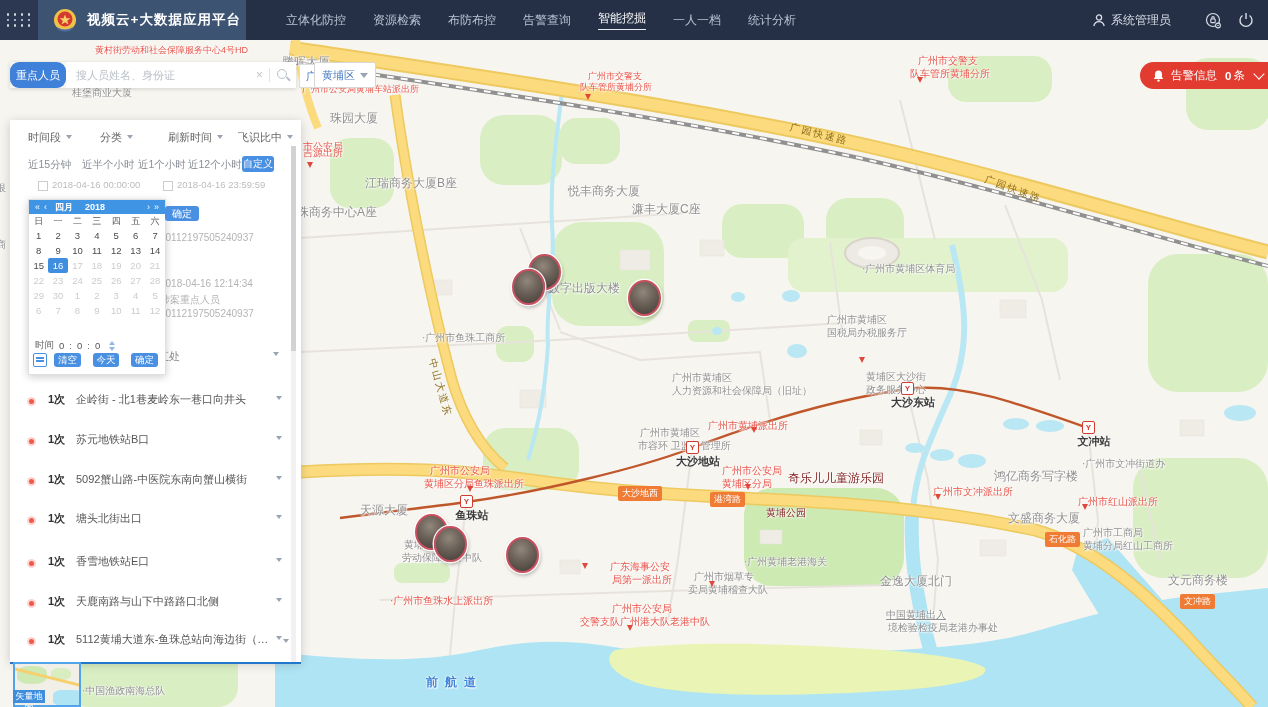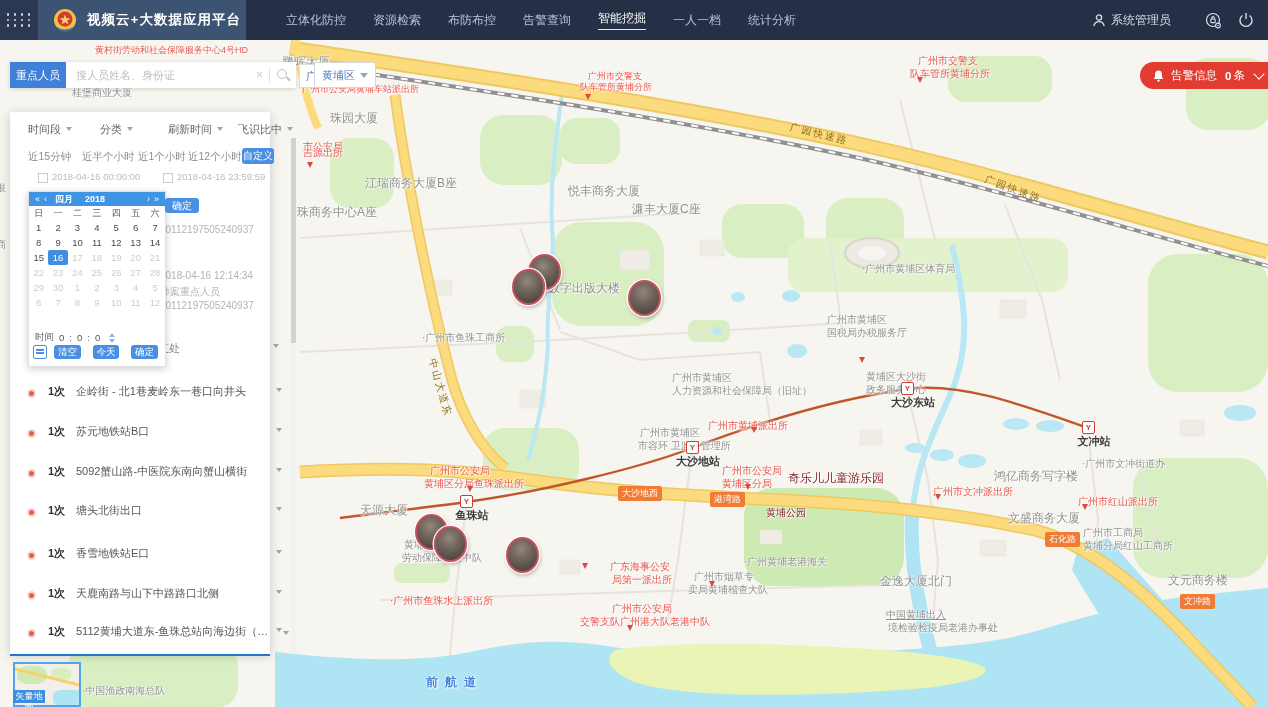--- a/index.html
+++ b/index.html
@@ -26,31 +26,31 @@
   .chev{width:7px;height:7px;border-right:1.5px solid #fff;border-bottom:1.5px solid #fff;transform:rotate(45deg);margin-left:10px;margin-top:-3px;}
   
   .dd-city{position:absolute;left:299px;top:64px;width:44px;height:24px;background:#fff;border:1px solid #ddd;z-index:24;
            font-size:11px;color:#4a7dc4;display:flex;align-items:center;padding-left:6px;box-sizing:border-box;cursor:pointer;}
   .dd-district{position:absolute;left:314px;top:62px;width:62px;height:26px;background:#fff;border:1px solid #d6d6d6;border-radius:2px;z-index:25;
            font-size:11px;color:#4a7dc4;display:flex;align-items:center;justify-content:space-between;padding:0 7px;box-sizing:border-box;cursor:pointer;}
   .caret{width:0;height:0;border-left:4px solid transparent;border-right:4px solid transparent;border-top:5px solid #9aa5b1;display:inline-block;}
   .caret.sm{border-left-width:3.5px;border-right-width:3.5px;border-top-width:4px;}
   
   #searchbar{position:absolute;left:10px;top:62px;width:286px;height:26px;z-index:22;display:flex;box-shadow:0 1px 4px rgba(0,0,0,.15);}
-  .tag{width:56px;background:#3f80d8;color:#fff;font-size:11px;display:flex;align-items:center;justify-content:center;flex:none;cursor:pointer;}
+  .tag{width:56px;background:#3f80d8;color:#fff;font-size:11px;display:flex;align-items:center;justify-content:center;flex:none;cursor:pointer;border-radius:9px;}
   .searchbox{flex:1;background:#fff;display:flex;align-items:center;position:relative;}
   .searchbox input{border:none;outline:none;flex:1;font-size:11px;color:#444;padding:0 0 0 10px;background:transparent;font-family:inherit;}
   .searchbox input::placeholder{color:#b9bfc7;}
   .x-ic{color:#c2c6cc;font-size:12px;padding:0 6px;cursor:pointer;}
   .vdiv{width:1px;height:14px;background:#e3e3e3;}
   .mag{position:relative;width:26px;height:100%;cursor:pointer;}
   .mag i{position:absolute;left:7px;top:7px;width:8px;height:8px;border:1.5px solid #b9bfc7;border-radius:50%;}
   .mag b{position:absolute;left:16px;top:16px;width:5px;height:1.5px;background:#b9bfc7;transform:rotate(45deg);}
   
-  #panel{position:absolute;left:10px;top:112px;width:260px;height:542px;background:#fff;z-index:20;
+  #panel{position:absolute;left:10px;top:120px;width:291px;height:542px;background:#fff;z-index:20;
          box-shadow:0 2px 10px rgba(0,0,0,.18);}
   #panel:after{content:"";position:absolute;left:0;bottom:-2px;width:100%;height:2px;background:#2277cc;}
   .filter-item{position:absolute;font-size:11px;color:#666;cursor:pointer;white-space:nowrap;}
   .filter-item .caret{margin-left:5px;vertical-align:2px;}
   .qt{position:absolute;font-size:10.5px;color:#8a8f96;cursor:pointer;white-space:nowrap;}
   .btn-blue{background:#4a90e2;color:#fff;border-radius:3px;text-align:center;cursor:pointer;}
   #custom-btn{position:absolute;left:232px;top:36px;width:32px;height:16px;font-size:10px;line-height:16px;}
   .chk{position:absolute;width:8px;height:8px;border:1px solid #ccc;background:#fff;}
   .dtxt{position:absolute;font-size:9.5px;color:#bcbcbc;white-space:nowrap;}
   .hfrag{position:absolute;font-size:10px;color:#b4b4b4;white-space:nowrap;z-index:1;}

